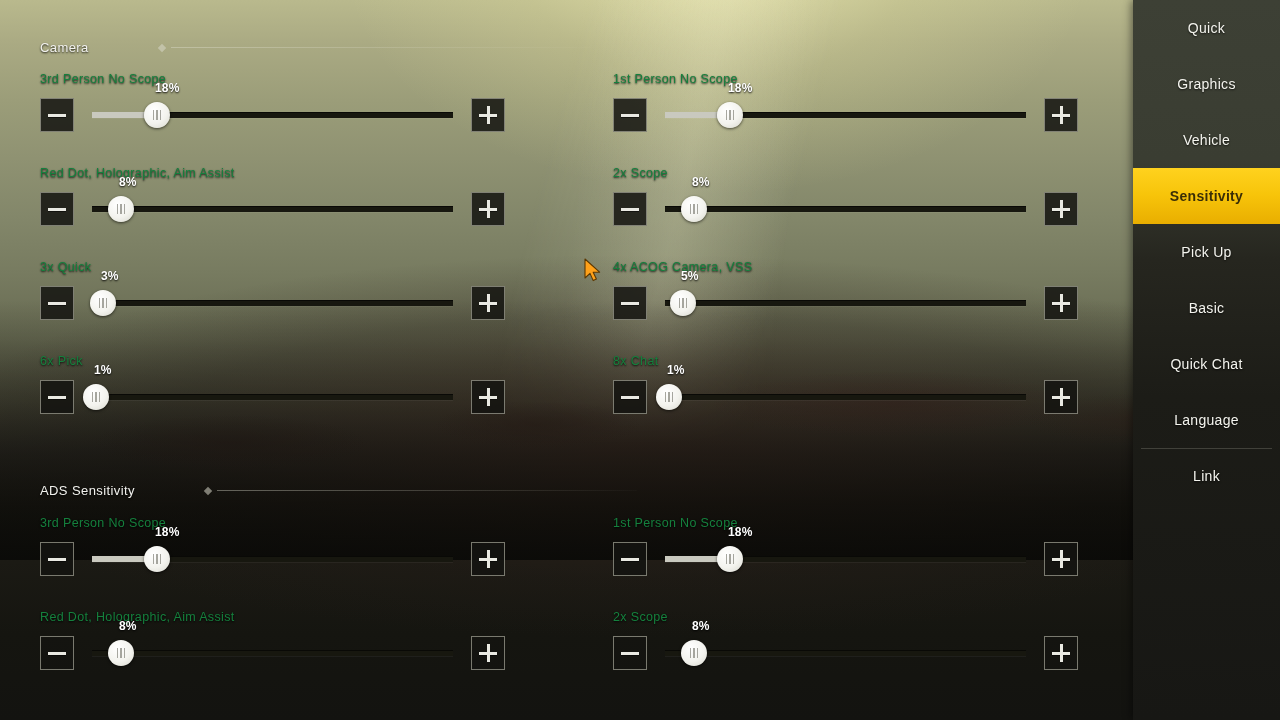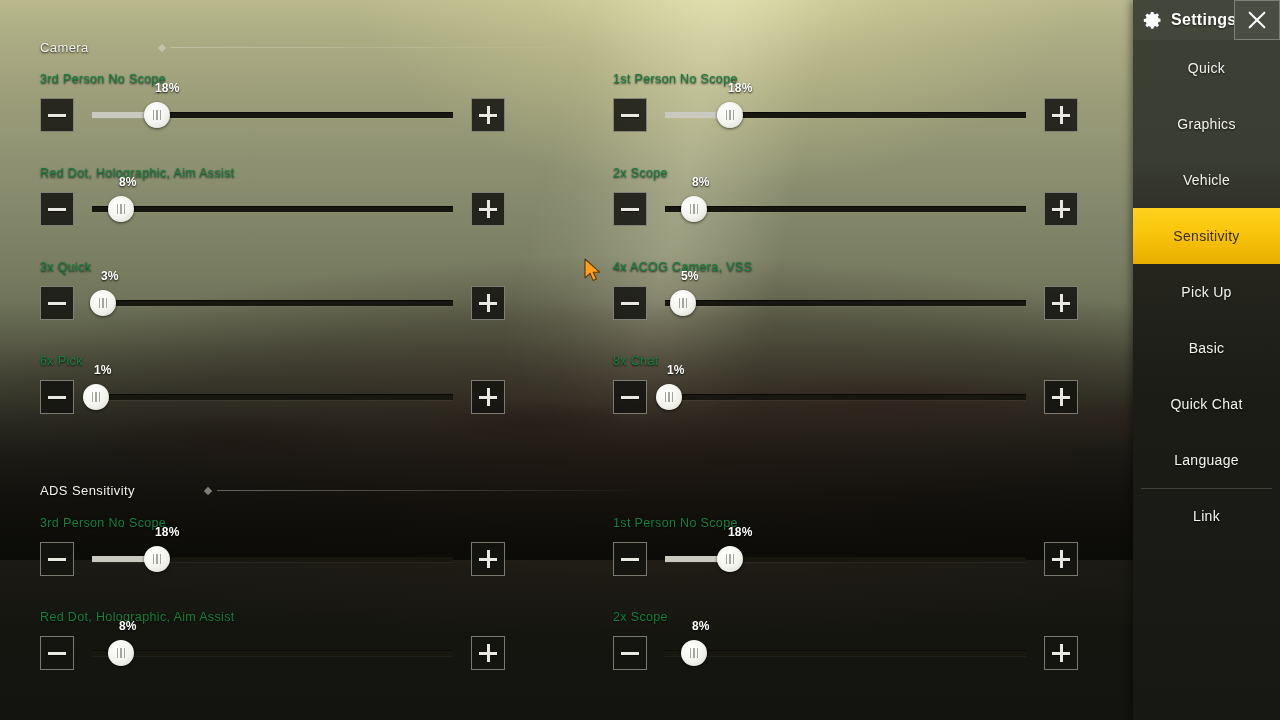--- a/index.html
+++ b/index.html
@@ -176,21 +176,21 @@
     display:flex; align-items:center; justify-content:center;
     color:#f4f4ee;
     font-size:14px;
     letter-spacing:0.3px;
     text-shadow:0 1px 2px rgba(0,0,0,0.7);
     position:relative;
   }
   .sb-item.active {
     background:linear-gradient(to bottom, #ffd21e 0%, #f7c40a 48%, #e9ae00 100%);
     color:#3a2e06;
-    font-weight:normal;
+    font-weight:bold;
     text-shadow:none;
     justify-content:center;
   }
   .sb-item.divider-above::before {
     content:""; position:absolute; left:8px; right:8px; top:0; height:1px;
     background:rgba(200,200,185,0.22);
   }
 
   
   #cursor { position:absolute; z-index:20; pointer-events:none; }
@@ -487,35 +487,20 @@
             <i></i>
             <i></i>
           </div>
           <div class="val" style="left: 29px;">8%</div>
         </div>
       </div>
     </div>
   </div>
 
 <div id="sidebar">
-  <div id="sb-head">
-    <span class="gear">
-      <svg viewBox="0 0 24 24" fill="#ffffff">
-        <path d="M12 8.2a3.8 3.8 0 1 0 0 7.6 3.8 3.8 0 0 0 0-7.6zm0 5.9a2.1 2.1 0 1 1 0-4.2 2.1 2.1 0 0 1 0 4.2z"></path>
-        <path d="M21 13.6v-3.2l-2.4-.4a6.9 6.9 0 0 0-.8-1.9l1.4-2-2.3-2.3-2 1.4a6.9 6.9 0 0 0-1.9-.8L12.6 2.4H9.4L9 4.8a6.9 6.9 0 0 0-1.9.8l-2-1.4-2.3 2.3 1.4 2a6.9 6.9 0 0 0-.8 1.9l-2.4.4v3.2l2.4.4c.18.67.45 1.3.8 1.9l-1.4 2 2.3 2.3 2-1.4c.6.35 1.23.62 1.9.8l.4 2.4h3.2l.4-2.4c.67-.18 1.3-.45 1.9-.8l2 1.4 2.3-2.3-1.4-2c.35-.6.62-1.23.8-1.9l2.4-.4z"></path>
-      </svg>
-    </span>
-    <span class="ttl">Settings</span>
-    <div id="close-btn">
-      <svg viewBox="0 0 24 24">
-        <line x1="4" y1="4" x2="20" y2="20" stroke="#ffffff" stroke-width="2.2" stroke-linecap="round"></line>
-        <line x1="20" y1="4" x2="4" y2="20" stroke="#ffffff" stroke-width="2.2" stroke-linecap="round"></line>
-      </svg>
-    </div>
-  </div>
   <div id="sb-list">
       <div class="sb-item">
         <span>Quick</span>
       </div>
       <div class="sb-item">
         <span>Graphics</span>
       </div>
       <div class="sb-item">
         <span>Vehicle</span>
       </div>

